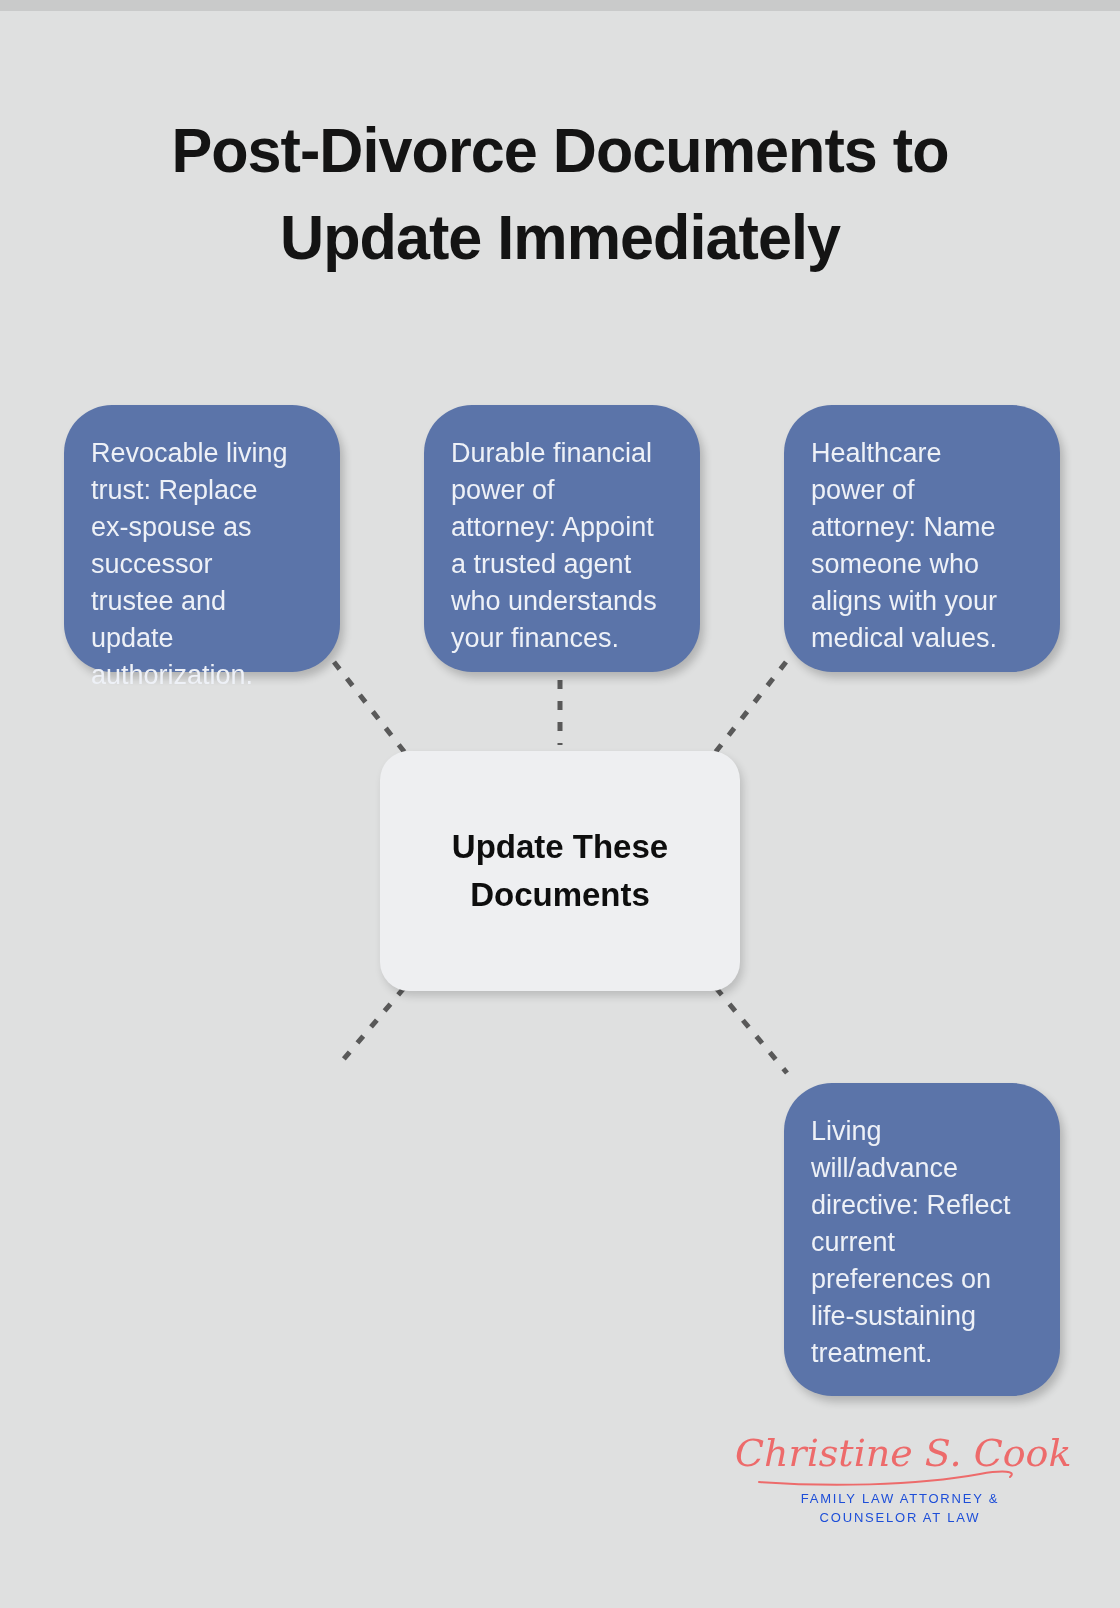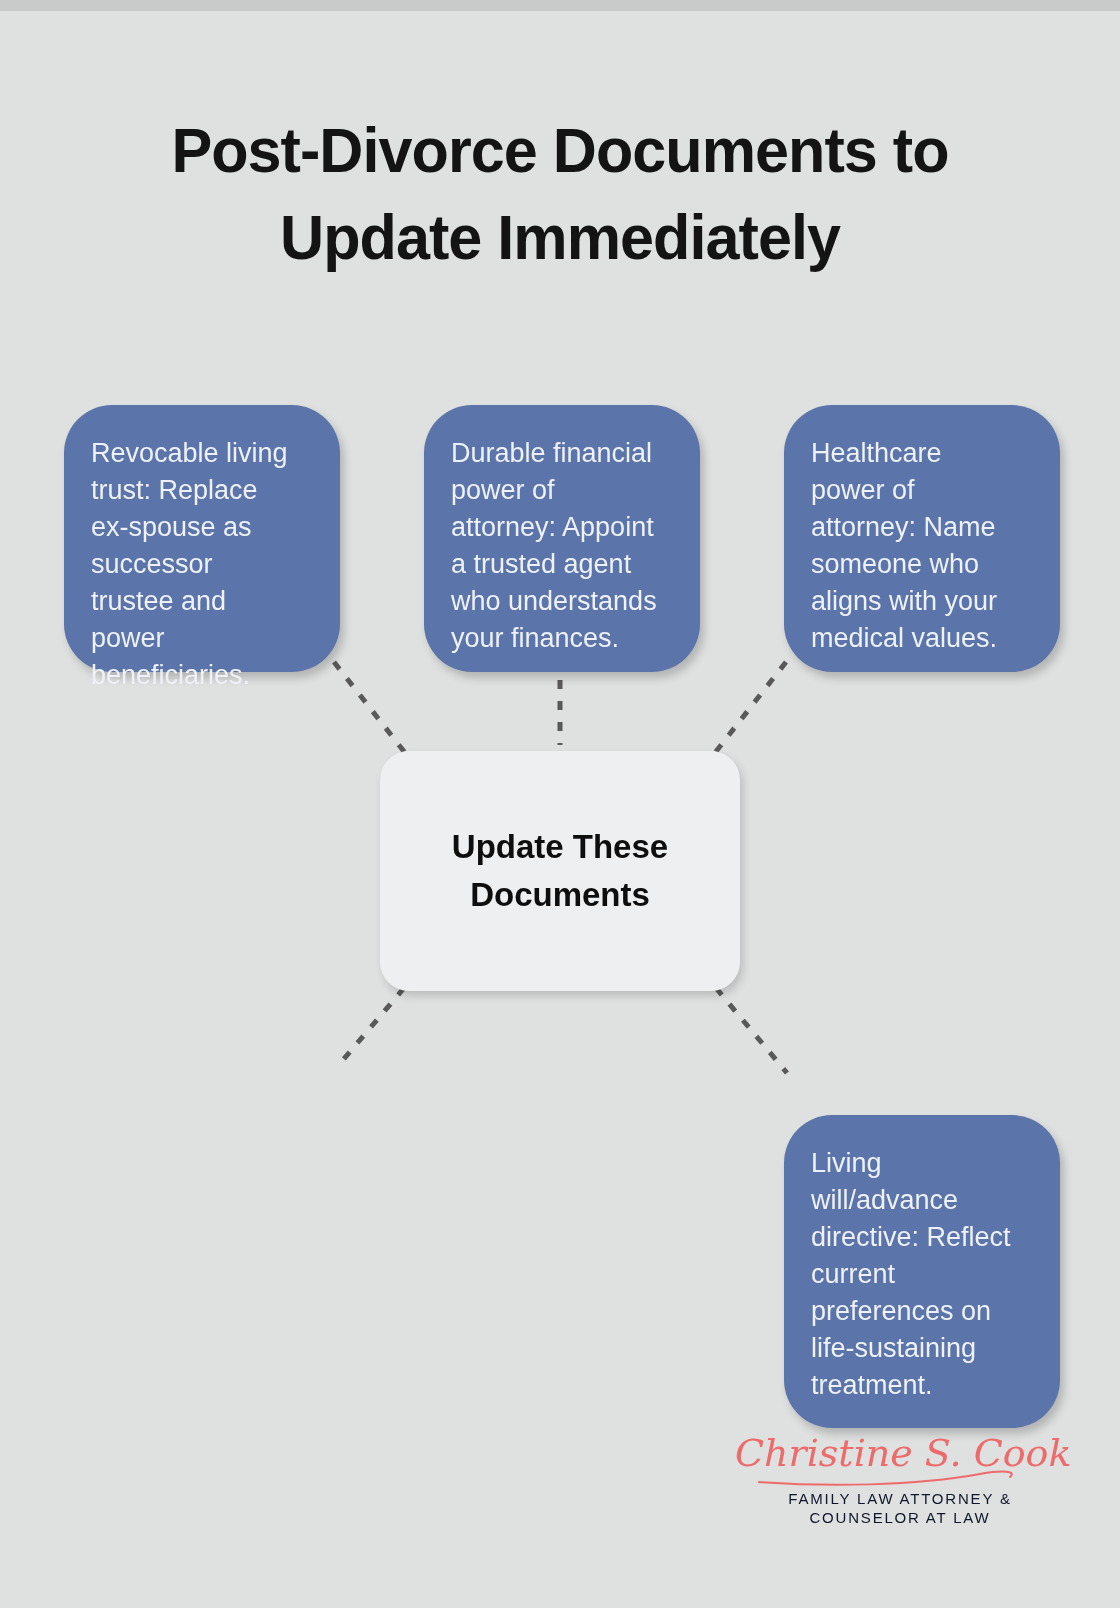--- a/index.html
+++ b/index.html
@@ -54,21 +54,21 @@
     margin: 0;
     padding: 30px 38px 0 27px;
     font-size: 27px;
     line-height: 37px;
     font-weight: 400;
   }
   .node-tl { left: 64px;  top: 394px;  width: 276px; height: 267px; }
   .node-tc { left: 424px; top: 394px;  width: 276px; height: 267px; }
   .node-tr { left: 784px; top: 394px;  width: 276px; height: 267px; }
   .node-bl { left: 62px;  top: 1053px; width: 280px; height: 237px; }
-  .node-br { left: 784px; top: 1104px; width: 276px; height: 313px; }
+  .node-br { left: 784px; top: 1072px; width: 276px; height: 313px; }
   .center-box {
     position: absolute;
     left: 380px; top: 740px;
     width: 360px; height: 240px;
     background: #eeeff1;
     border-radius: 29px;
     box-shadow: 3px 5px 9px rgba(0,0,0,0.16);
     display: flex;
     align-items: center;
     justify-content: center;
@@ -95,44 +95,44 @@
     line-height: 44px;
     color: #ed6b6b;
     white-space: nowrap;
     text-align: center;
   }
   .sig-flourish {
     display: block;
     margin: -6px auto 2px auto;
   }
   .sig-sub {
-    font-size: 15px;
+    font-size: 13px;
     line-height: 19px;
     letter-spacing: 1.8px;
-    color: #0f172a;
+    color: #1d4ed8;
     font-weight: 400;
   }
 </style>
 </head>
 <body>
 
 <div class="canvas">
 
   <h1 class="title">Post-Divorce Documents to Update Immediately</h1>
 
   <svg class="connectors" viewBox="0 0 1120 1608" xmlns="http://www.w3.org/2000/svg">
     <line x1="334" y1="651" x2="406" y2="743"></line>
     <line x1="560" y1="669" x2="560" y2="734"></line>
     <line x1="786" y1="651" x2="714" y2="743"></line>
     <line x1="404" y1="977" x2="337" y2="1056"></line>
     <line x1="716" y1="977" x2="787" y2="1062"></line>
   </svg>
 
   <div class="node node-tl">
-    <p>Revocable living trust: Replace ex-spouse as successor trustee and power beneficiaries.</p>
+    <p>Revocable living trust: Replace ex-spouse as successor trustee and update authorization.</p>
   </div>
 
   <div class="node node-tc">
     <p>Durable financial power of attorney: Appoint a trusted agent who understands your finances.</p>
   </div>
 
   <div class="node node-tr">
     <p>Healthcare power of attorney: Name someone who aligns with your medical values.</p>
   </div>
 

